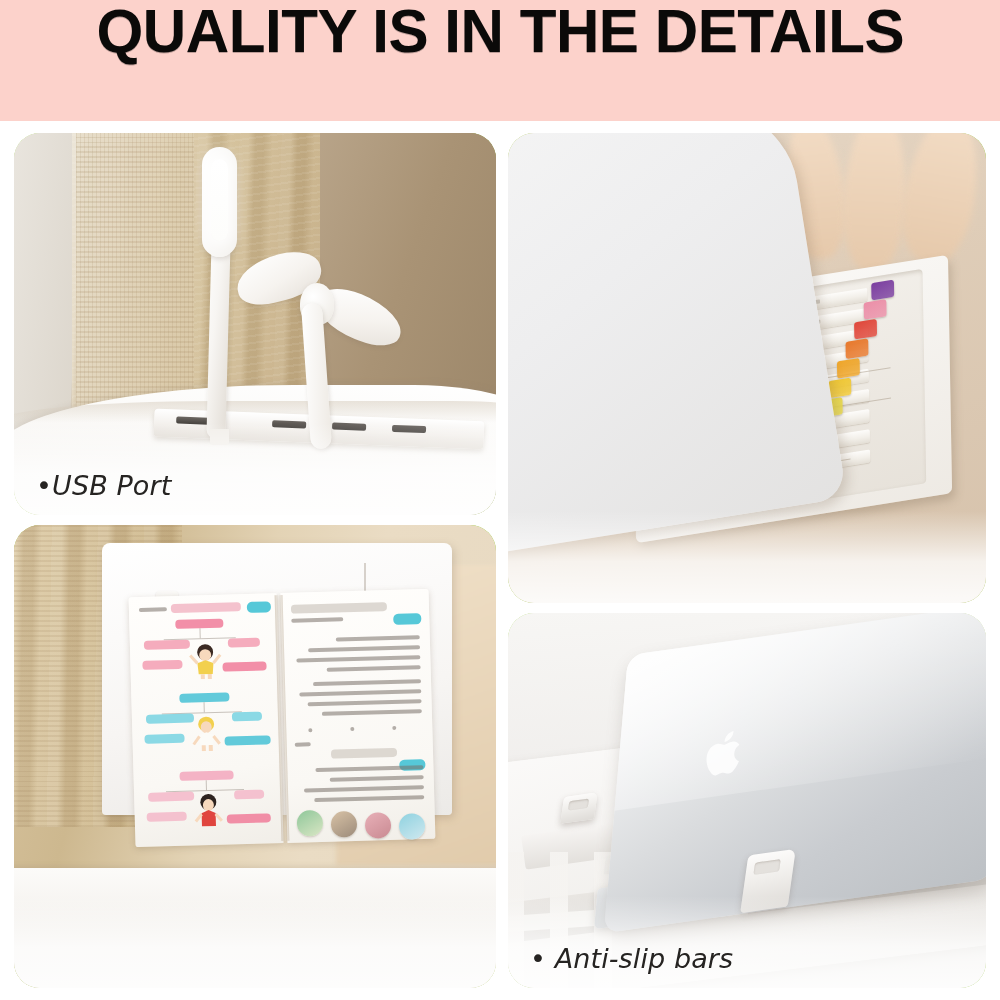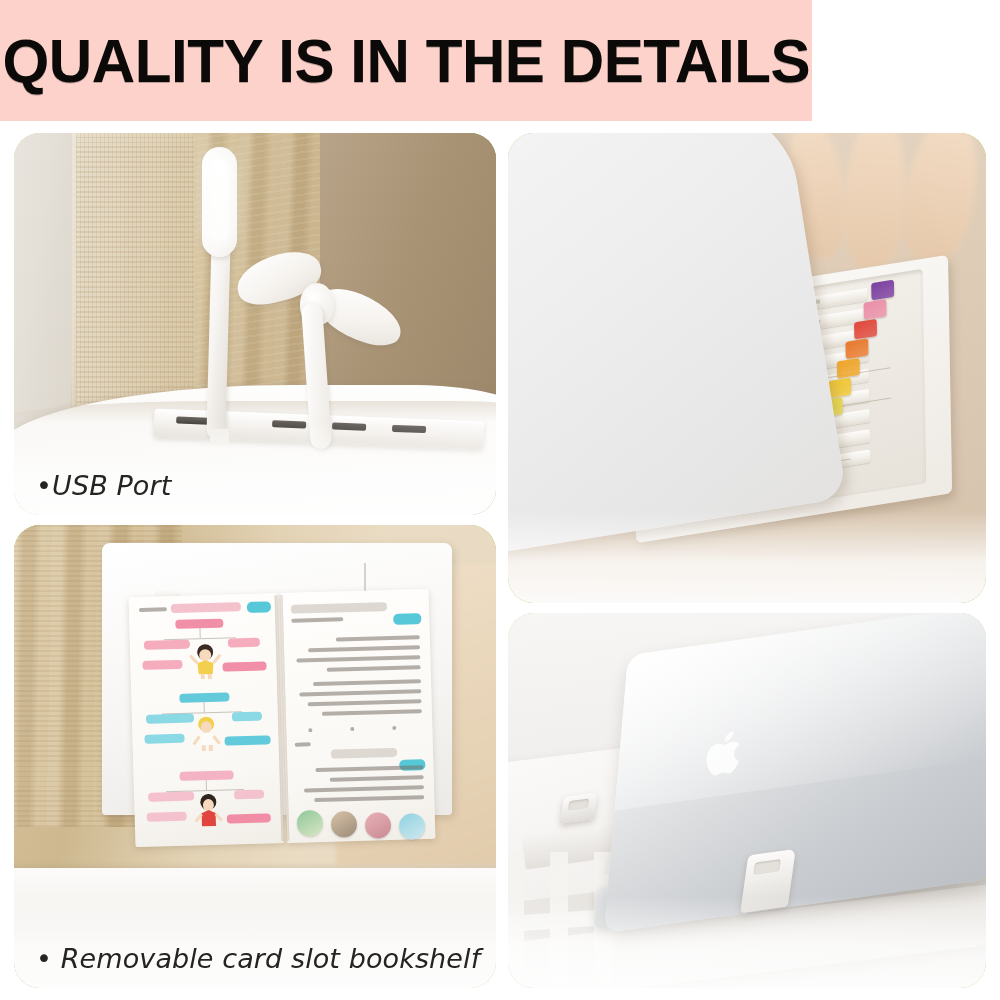--- a/index.html
+++ b/index.html
@@ -6,23 +6,23 @@
   html,body { width:1000px; height:1000px; }
   body {
     background:#ffffff;
     font-family:"Liberation Sans", sans-serif;
     overflow:hidden;
     position:relative;
   }
 
   
   .banner{
-    position:absolute; left:0; top:0; width:812px; height:121px;
+    position:absolute; left:0; top:0; width:1000px; height:121px;
     background:#fcd2cb;
-    display:flex; align-items:center; justify-content:center;
+    display:flex; align-items:flex-start; justify-content:center;
   }
   .banner-title{
     font-family:"Liberation Sans", sans-serif;
     font-weight:700;
     font-size:62px;
     letter-spacing:-0.5px;
     color:#0b0a09;
     transform:scaleX(0.97);
     white-space:nowrap;
     line-height:1;
@@ -623,21 +623,20 @@
           <span class="p3-thumb" style="left:78px;  top:222px; background:linear-gradient(150deg,#e8b0b8,#c98a92);"></span>
           <span class="p3-thumb" style="left:112px; top:224px; background:linear-gradient(150deg,#8fd2e0,#cfe8ef);"></span>
         </div>
         <span class="p3-spine"></span>
       </div>
 
       <div class="p3-deskrail"></div>
       <div class="p3-desk"></div>
 
       <div class="cap-fade"></div>
-      <div class="caption">• Removable card slot bookshelf</div>
     </div>
   </div>
 
   <div class="panel" id="panel-antislip">
     <div class="scene">
       <div class="p4-bg"></div>
       <div class="p4-backwall"></div>
 
       <div class="p4-desk"></div>
       <div class="p4-desk-front"></div>
@@ -657,16 +656,17 @@
       </svg>
 
       <div class="p4-bar p4-bar-a">
         <span class="p4-bar-pad" style="left:6px; top:5px; width:20px; height:9px;"></span>
       </div>
       <div class="p4-bar p4-bar-b">
         <span class="p4-bar-pad" style="left:8px; top:8px; width:26px; height:12px;"></span>
       </div>
 
       <div class="cap-fade"></div>
+      <div class="caption">• Anti-slip bars</div>
     </div>
   </div>
 
 </div>
 
 </body></html>

